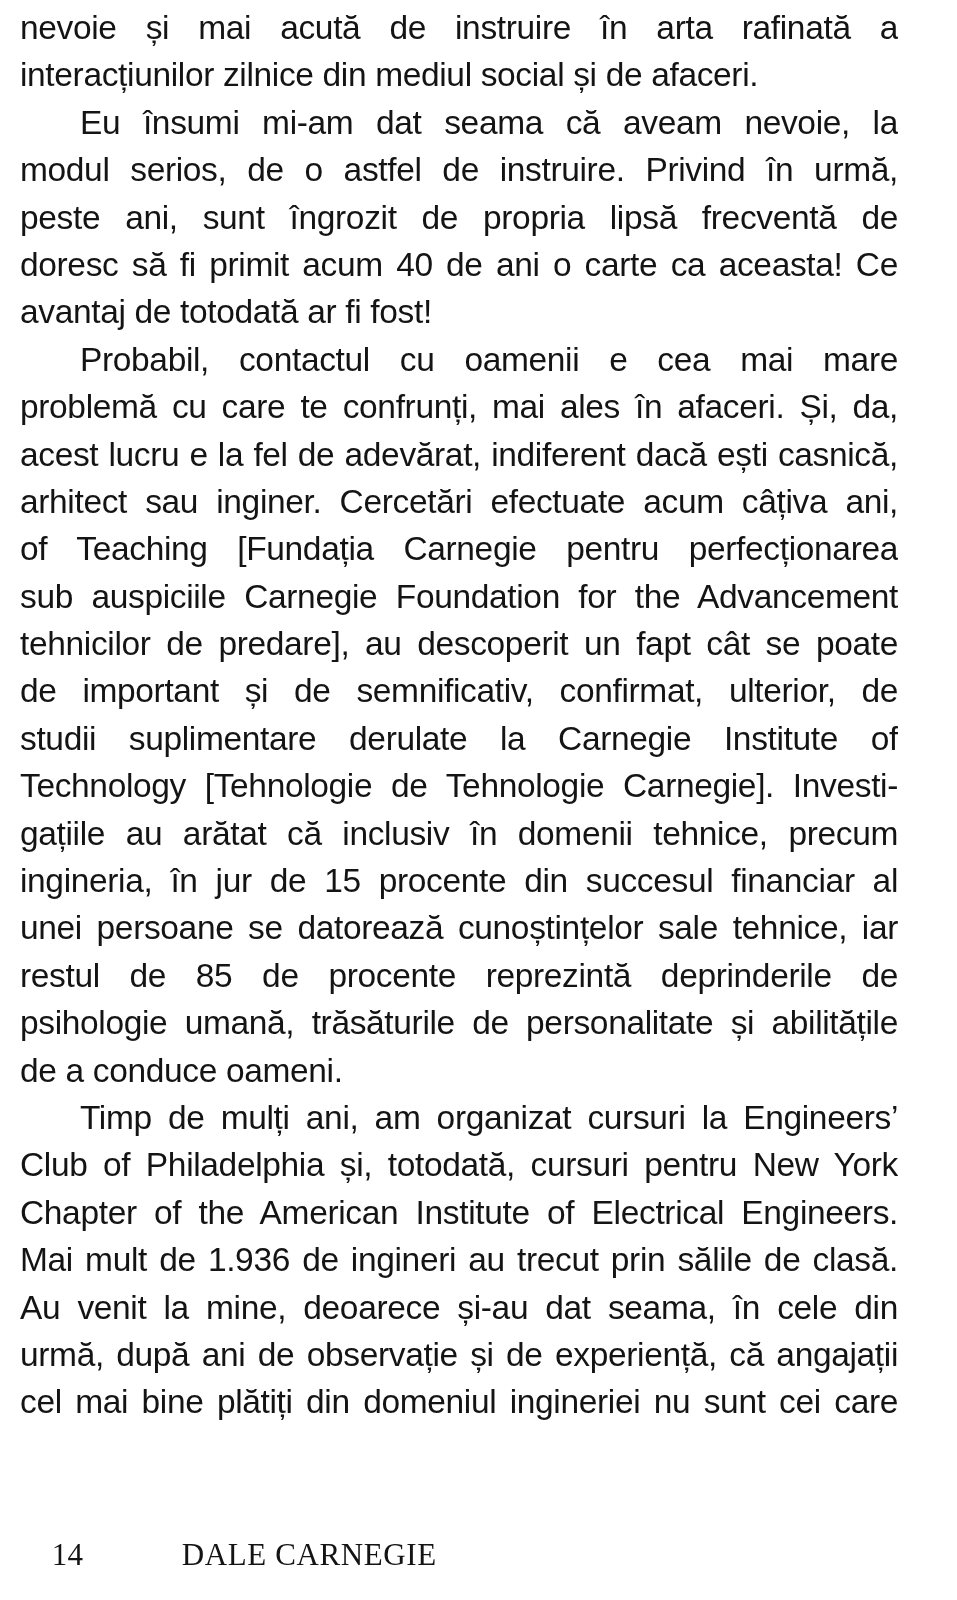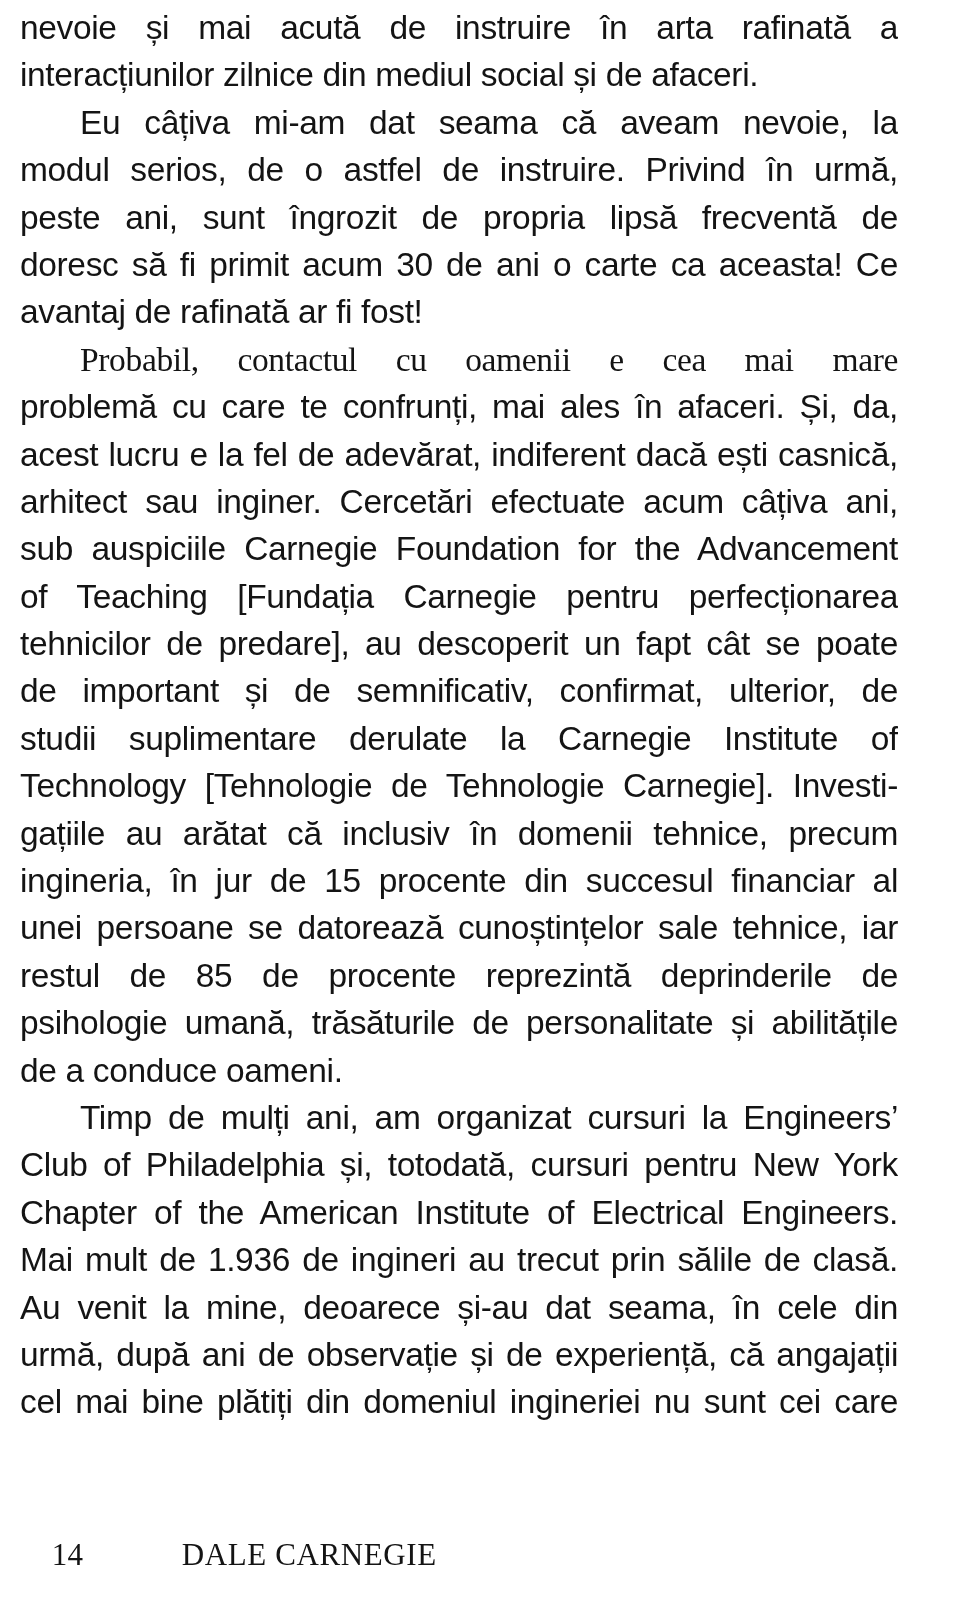--- a/index.html
+++ b/index.html
@@ -78,34 +78,34 @@
 <div class="page">
 
   <div class="textblock">
 
     <div class="para">
       <span class="justline">nevoie și mai acută de instruire în arta rafinată a</span>
       <span class="lastline">interacțiunilor zilnice din mediul social și de afaceri.</span>
     </div>
 
     <div class="para">
-      <span class="justline" style="text-indent:60px;">Eu câțiva mi-am dat seama că aveam nevoie, la</span>
+      <span class="justline" style="text-indent:60px;">Eu însumi mi-am dat seama că aveam nevoie, la</span>
       <span class="justline">modul serios, de o astfel de instruire. Privind în urmă,</span>
       <span class="justline">peste ani, sunt îngrozit de propria lipsă frecventă de</span>
-      <span class="justline">doresc să fi primit acum 30 de ani o carte ca aceasta! Ce</span>
-      <span class="lastline">avantaj de rafinată ar fi fost!</span>
+      <span class="justline">doresc să fi primit acum 40 de ani o carte ca aceasta! Ce</span>
+      <span class="lastline">avantaj de totodată ar fi fost!</span>
     </div>
 
     <div class="para">
-      <span class="justline" style="text-indent:60px;font-family:Liberation Serif, serif;">Probabil, contactul cu oamenii e cea mai mare</span>
+      <span class="justline" style="text-indent:60px;">Probabil, contactul cu oamenii e cea mai mare</span>
       <span class="justline">problemă cu care te confrunți, mai ales în afaceri. Și, da,</span>
       <span class="justline">acest lucru e la fel de adevărat, indiferent dacă ești casnică,</span>
       <span class="justline">arhitect sau inginer. Cercetări efectuate acum câțiva ani,</span>
+      <span class="justline">of Teaching [Fundația Carnegie pentru perfecționarea</span>
       <span class="justline">sub auspiciile Carnegie Foundation for the Advancement</span>
-      <span class="justline">of Teaching [Fundația Carnegie pentru perfecționarea</span>
       <span class="justline">tehnicilor de predare], au descoperit un fapt cât se poate</span>
       <span class="justline">de important și de semnificativ, confirmat, ulterior, de</span>
       <span class="justline">studii suplimentare derulate la Carnegie Institute of</span>
       <span class="justline">Technology [Tehnologie de Tehnologie Carnegie]. Investi-</span>
       <span class="justline">gațiile au arătat că inclusiv în domenii tehnice, precum</span>
       <span class="justline">ingineria, în jur de 15 procente din succesul financiar al</span>
       <span class="justline">unei persoane se datorează cunoștințelor sale tehnice, iar</span>
       <span class="justline">restul de 85 de procente reprezintă deprinderile de</span>
       <span class="justline">psihologie umană, trăsăturile de personalitate și abilitățile</span>
       <span class="lastline">de a conduce oameni.</span>

